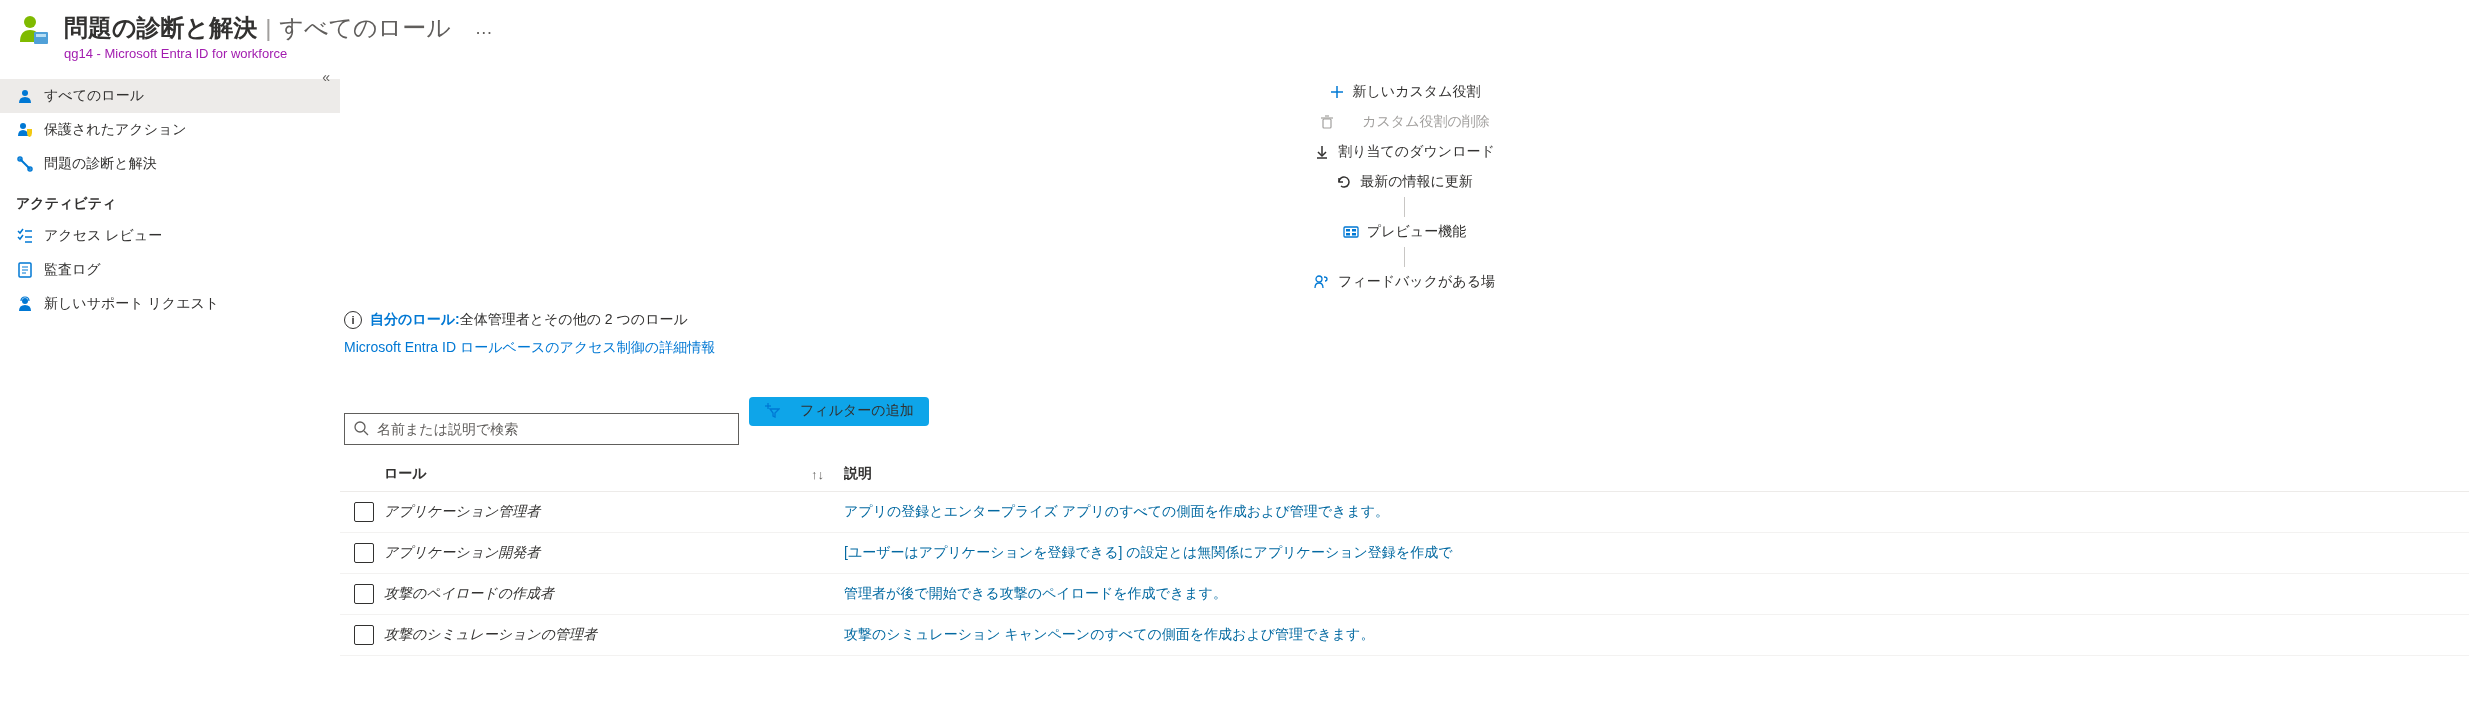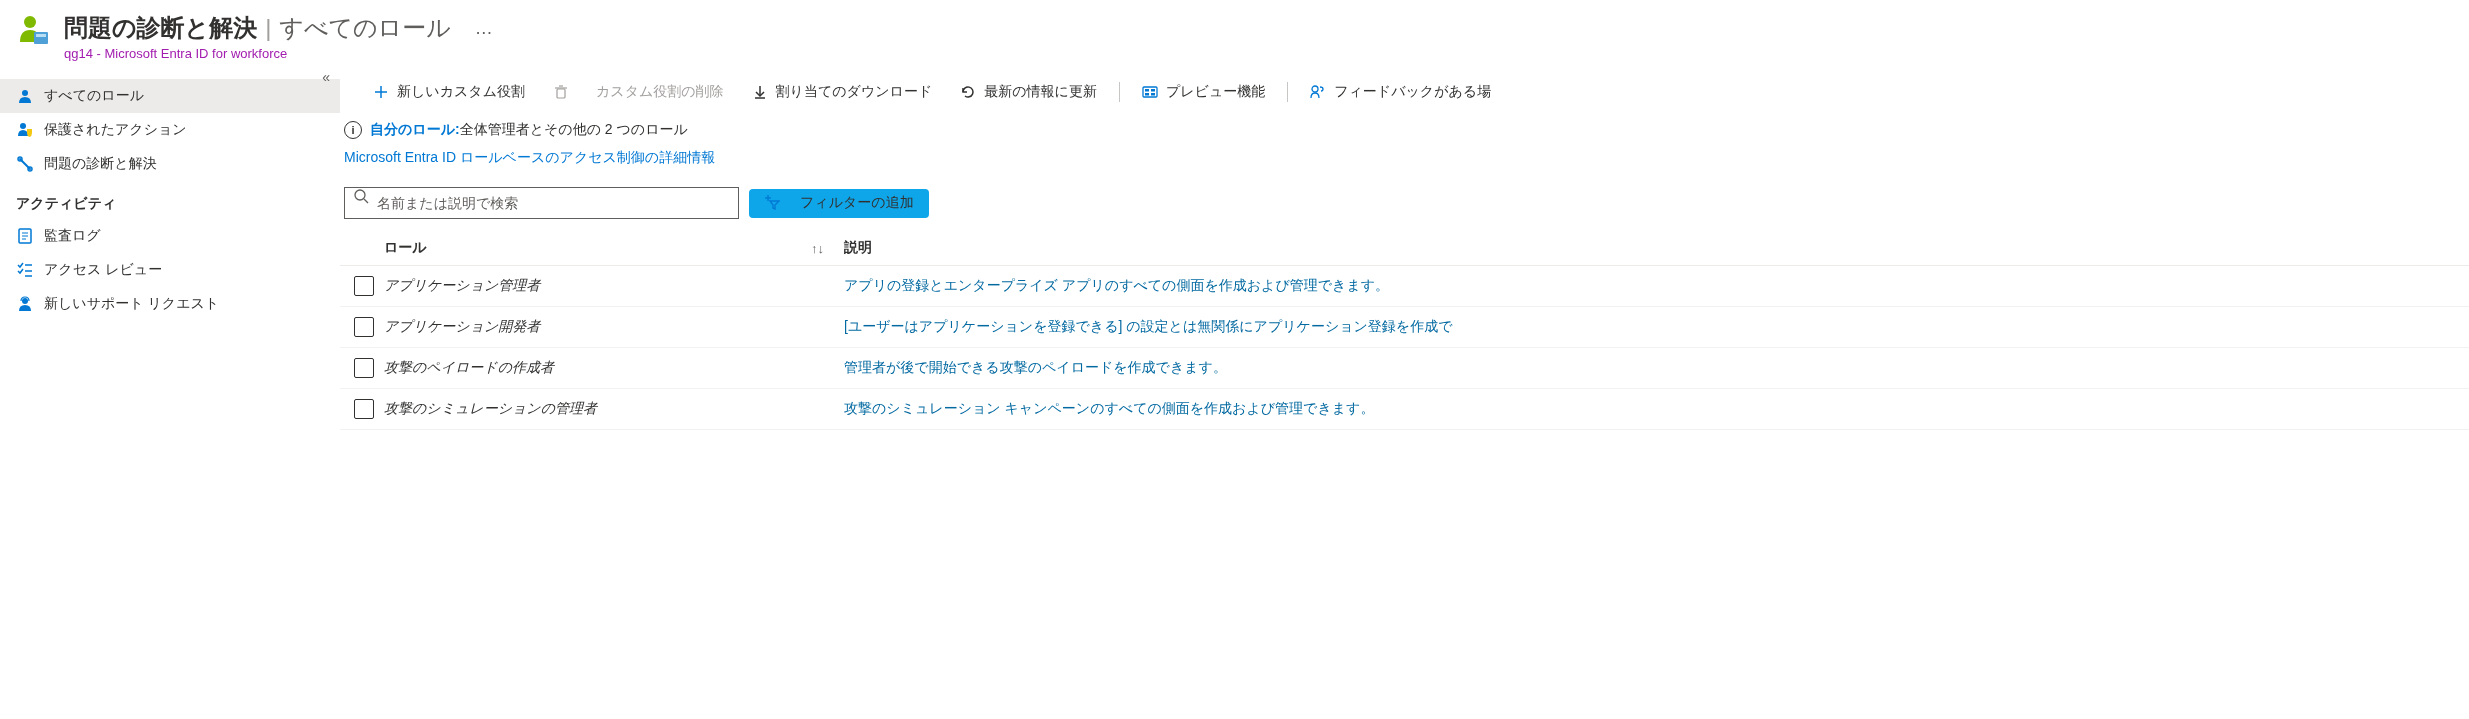--- a/index.html
+++ b/index.html
@@ -13,31 +13,31 @@
     .page-header .dots { font-size: 18px; color: #605e5c; margin-left: 16px; letter-spacing: 2px; }
     .page-header .subtitle { font-size: 13px; color: #a21caf; margin-top: 2px; }
     .layout { display: flex; }
     .sidebar { width: 340px; flex-shrink: 0; padding-top: 10px; position: relative; }
     .collapse-caret { position: absolute; top: 0; right: 10px; color: #605e5c; font-size: 14px; cursor: pointer; }
     .nav-item { display: flex; align-items: center; gap: 10px; padding: 8px 16px; cursor: pointer; font-size: 14px; color: #323130; }
     .nav-item.active { background: #edebe9; font-weight: 400; }
     .nav-item .nav-icon { width: 18px; height: 18px; flex-shrink: 0; display: flex; align-items: center; justify-content: center; }
     .nav-section { padding: 14px 16px 6px 16px; font-weight: 700; font-size: 14px; }
     .content { flex: 1; padding: 0; }
-    .toolbar { display: flex; align-items: center; gap: 0; padding: 8px 19px; border-bottom: none; flex-wrap: wrap; }
+    .toolbar { display: flex; align-items: center; gap: 0; padding: 8px 4px; border-bottom: none; flex-wrap: wrap; flex-direction: column; }
     .toolbar .tbtn { display: flex; align-items: center; gap: 8px; padding: 6px 14px; cursor: pointer; color: #323130; }
     .toolbar .tbtn.disabled { color: #a19f9d; cursor: default; gap: 27px; }
     .toolbar .tbtn .ticon { width: 16px; height: 16px; display: flex; align-items: center; justify-content: center; }
     .toolbar .sep { width: 1px; height: 20px; background: #c8c6c4; margin: 0 8px; }
     .info-bar { display: flex; align-items: center; gap: 8px; padding: 6px 8px 6px 4px; }
     .info-bar .info-icon { width: 18px; height: 18px; border: 1px solid #323130; border-radius: 50%; display: flex; align-items: center; justify-content: center; font-size: 11px; font-weight: 700; color: #323130; }
     .info-bar .info-link { color: #0078d4; font-weight: 600; }
     .doc-link { color: #0078d4; padding: 4px 21px 16px 4px; display: block; cursor: pointer; }
     .filter-row { display: flex; align-items: center; gap: 10px; padding: 4px 4px 12px 4px; }
-    .search-box { display: flex; border: 1px solid #605e5c; width: 395px; height: 32px; padding: 0 8px; gap: 8px; }
+    .search-box { display: flex; align-items: center; border: 1px solid #605e5c; width: 395px; height: 32px; padding: 0 8px; gap: 8px; margin-top: 36px; }
     .search-box input { border: none; outline: none; flex: 1; font-size: 14px; color: #323130; }
     .search-box input::placeholder { color: #605e5c; }
     .add-filter { display: flex; align-items: center; gap: 20px; padding: 4px 14px; border: 1px solid transparent; border-radius: 4px; background: #0ea5e9; cursor: pointer; color: #323130; }
     .table { width: 100%; }
     .thead { display: flex; align-items: center; padding: 8px 4px; border-bottom: 1px solid #edebe9; font-weight: 600; }
     .thead .col-check { width: 40px; }
     .thead .col-role { flex: 0 0 460px; display: flex; align-items: center; gap: 8px; }
     .thead .col-role .sort-icon { color: #605e5c; font-size: 13px; }
     .thead .col-desc { flex: 1; }
     .trow { display: flex; align-items: center; padding: 10px 4px; border-bottom: 1px solid #f3f2f1; }
@@ -103,40 +103,40 @@
           </svg>
       </span>
       <span>問題の診断と解決</span>
     </div>
 
     <div class="nav-section">アクティビティ</div>
 
     <div class="nav-item">
       <span class="nav-icon">
         <svg width="16" height="16" viewBox="0 0 16 16">
-            <rect x="2" y="1" width="12" height="14" fill="none" stroke="#0078d4" stroke-width="1.5" rx="1"></rect>
-            <line x1="5" y1="5" x2="11" y2="5" stroke="#0078d4" stroke-width="1"></line>
-            <line x1="5" y1="8" x2="11" y2="8" stroke="#0078d4" stroke-width="1"></line>
-            <line x1="5" y1="11" x2="9" y2="11" stroke="#0078d4" stroke-width="1"></line>
-          </svg>
-      </span>
-      <span>監査ログ</span>
-    </div>
-
-    <div class="nav-item">
-      <span class="nav-icon">
-        <svg width="16" height="16" viewBox="0 0 16 16">
             <path d="M1 3 L3 5 L6 1" stroke="#0078d4" stroke-width="1.5" fill="none"></path>
             <line x1="8" y1="3" x2="15" y2="3" stroke="#0078d4" stroke-width="1.5"></line>
             <path d="M1 9 L3 11 L6 7" stroke="#0078d4" stroke-width="1.5" fill="none"></path>
             <line x1="8" y1="9" x2="15" y2="9" stroke="#0078d4" stroke-width="1.5"></line>
             <line x1="8" y1="14" x2="15" y2="14" stroke="#0078d4" stroke-width="1.5"></line>
           </svg>
       </span>
       <span>アクセス レビュー</span>
+    </div>
+
+    <div class="nav-item">
+      <span class="nav-icon">
+        <svg width="16" height="16" viewBox="0 0 16 16">
+            <rect x="2" y="1" width="12" height="14" fill="none" stroke="#0078d4" stroke-width="1.5" rx="1"></rect>
+            <line x1="5" y1="5" x2="11" y2="5" stroke="#0078d4" stroke-width="1"></line>
+            <line x1="5" y1="8" x2="11" y2="8" stroke="#0078d4" stroke-width="1"></line>
+            <line x1="5" y1="11" x2="9" y2="11" stroke="#0078d4" stroke-width="1"></line>
+          </svg>
+      </span>
+      <span>監査ログ</span>
     </div>
 
 
     <div class="nav-item">
       <span class="nav-icon">
         <svg width="16" height="16" viewBox="0 0 16 16">
             <circle cx="8" cy="5" r="3" fill="#0078d4"></circle>
             <path d="M2 15 Q2 9 8 9 Q14 9 14 15 Z" fill="#0078d4"></path>
             <path d="M4 5 Q4 1 8 1 Q12 1 12 5" fill="none" stroke="#0078d4" stroke-width="1.2"></path>
           </svg>

